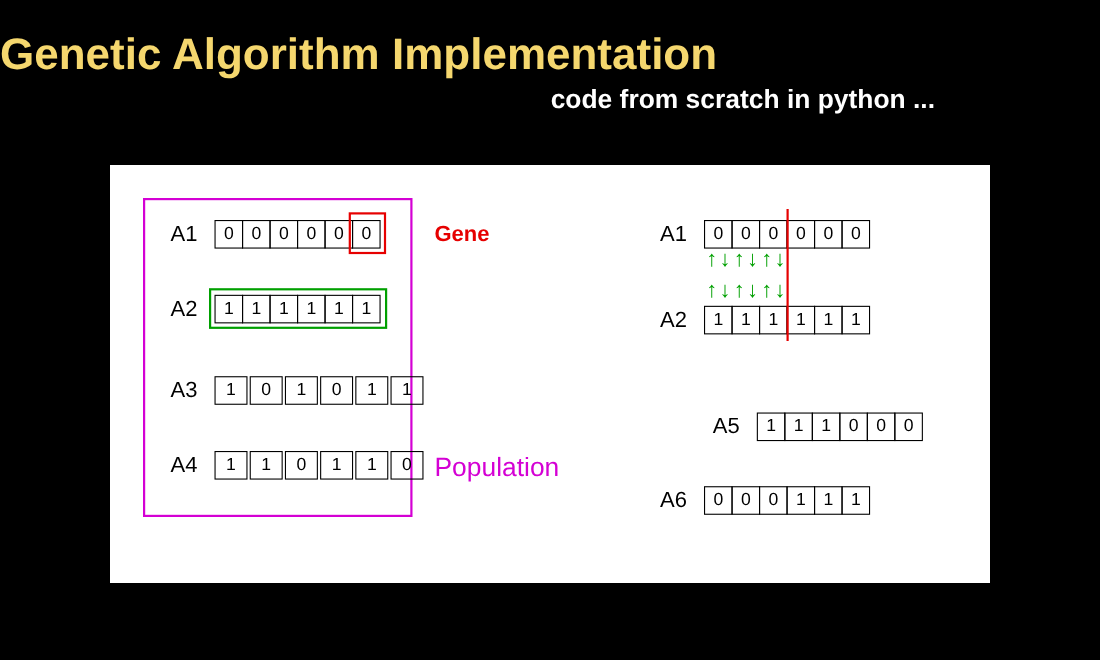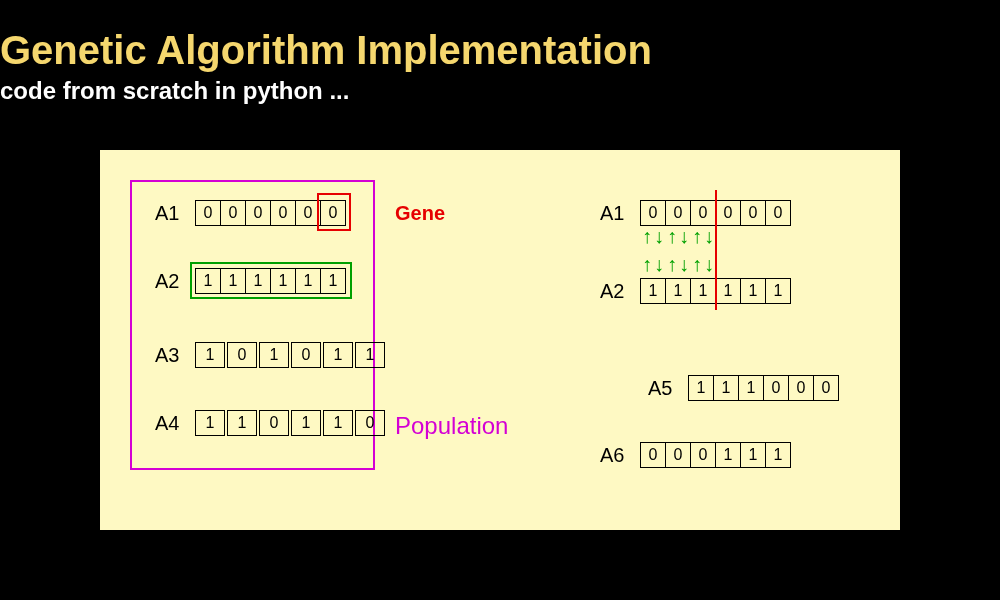--- a/index.html
+++ b/index.html
@@ -15,30 +15,31 @@
     color: #f5d76e;
     font-size: 40px;
     font-weight: bold;
     text-align: left;
     padding-top: 28px;
   }
   .subtitle {
     color: #fff;
     font-size: 24px;
     font-weight: bold;
+    text-align: right;
     padding-right: 150px;
     margin-top: 4px;
   }
   .canvas {
     position: absolute;
     left: 100px;
     top: 150px;
     width: 800px;
     height: 380px;
-    background: #fef9c3;
+    background: #ffffff;
   }
   .row {
     position: absolute;
     display: flex;
     align-items: center;
   }
   .rlabel {
     width: 40px;
     font-size: 20px;
     color: #000;

